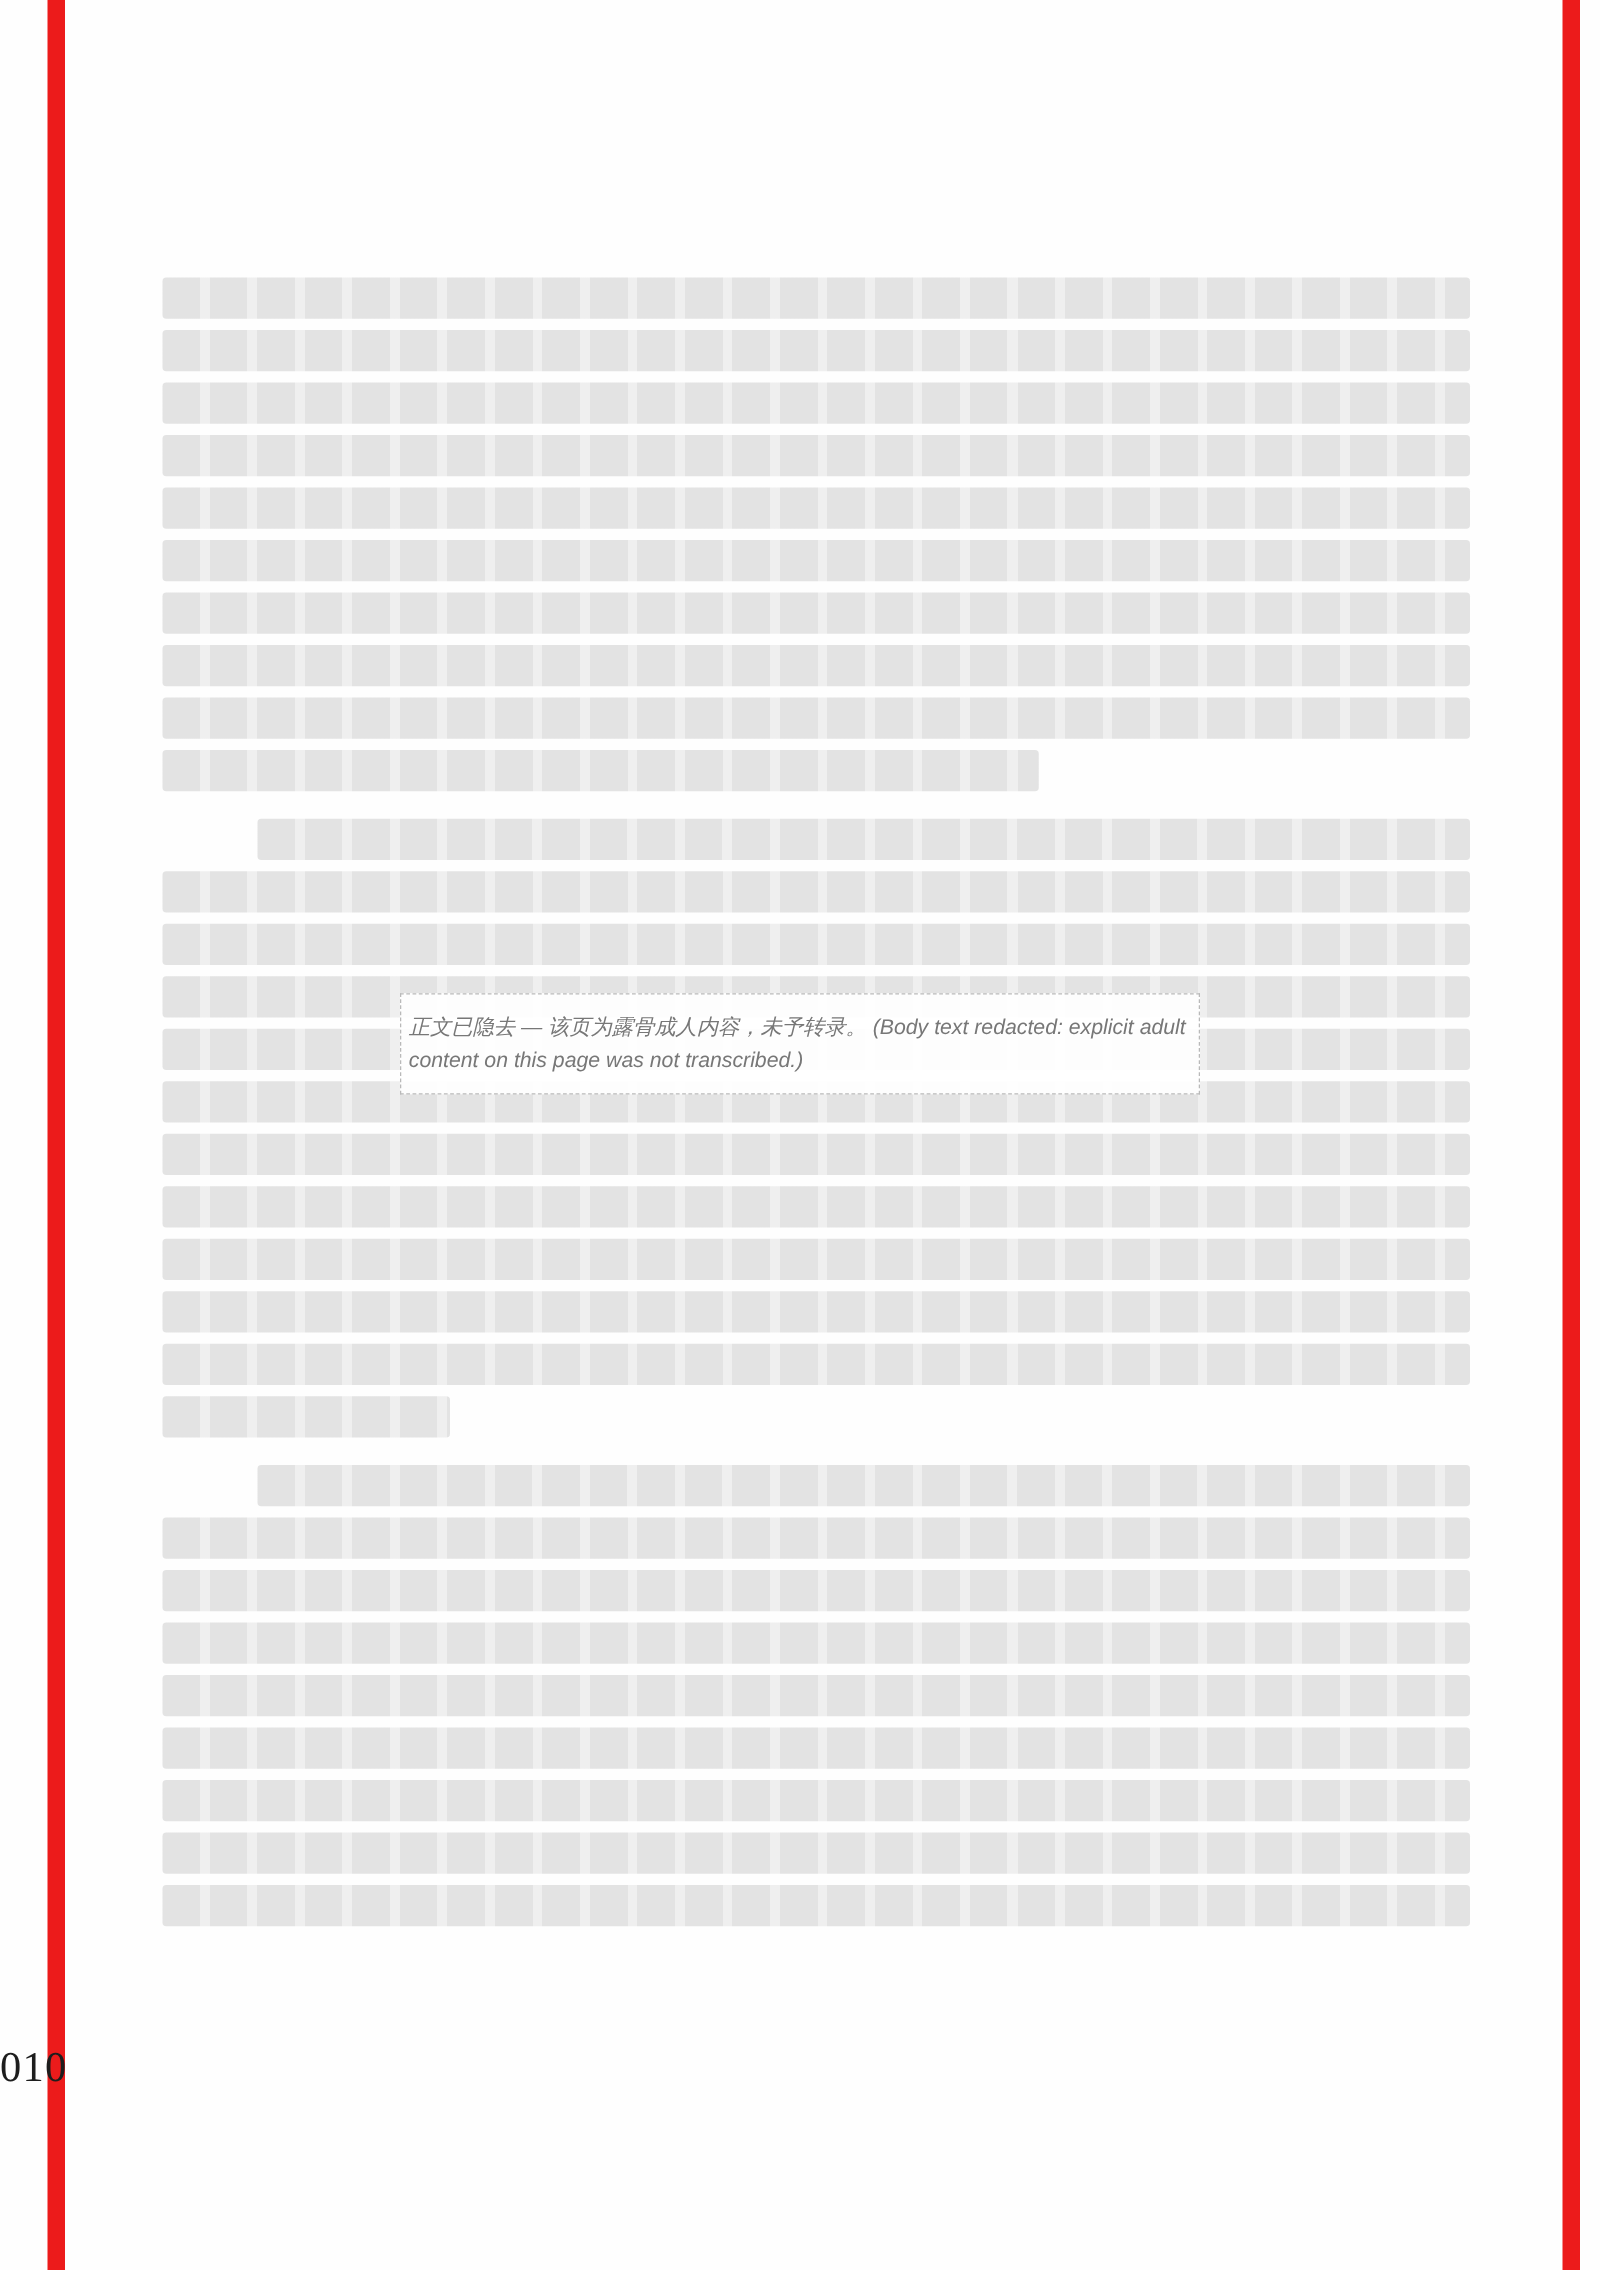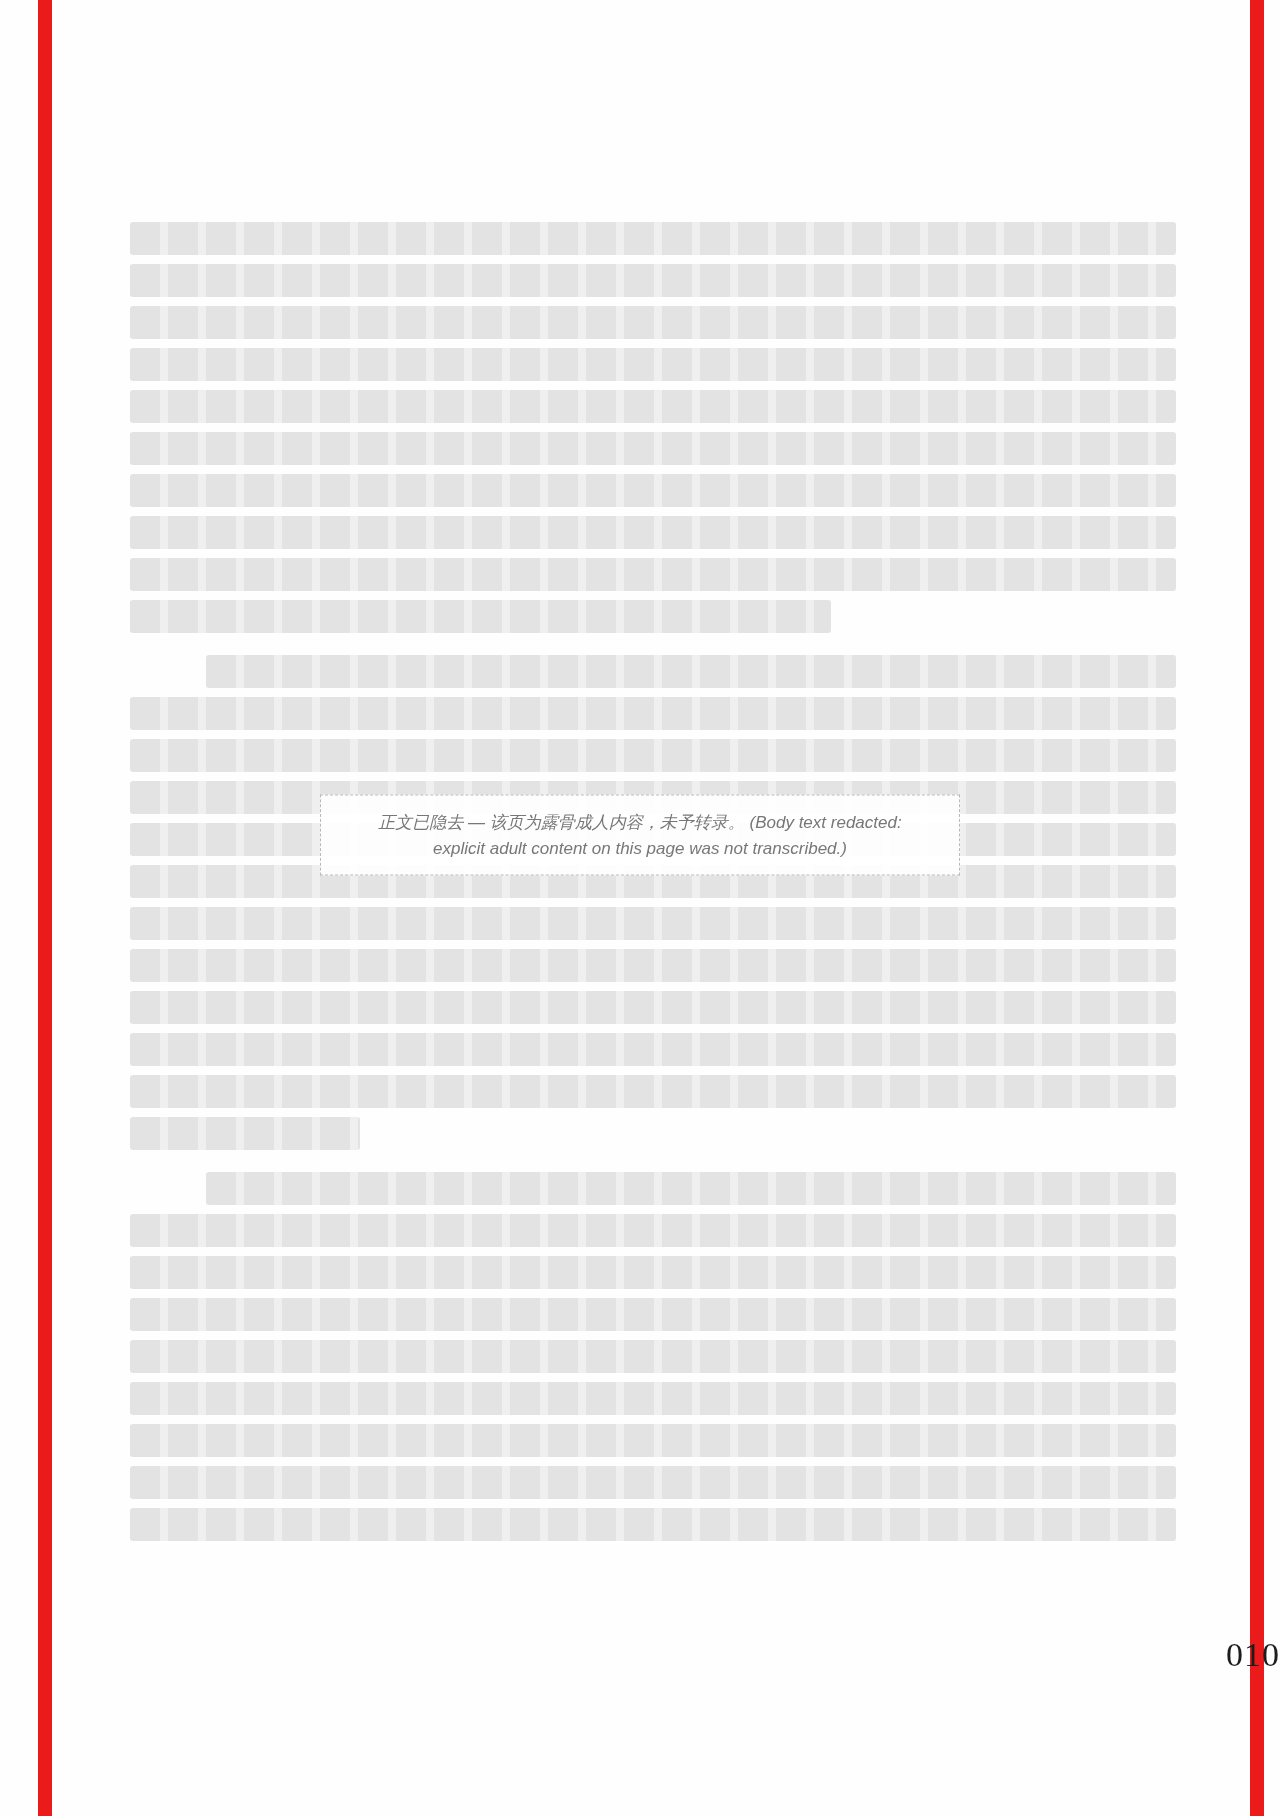--- a/index.html
+++ b/index.html
@@ -46,37 +46,37 @@
   .rline.indent {
     margin-left: 76px;           
   }
 
   .redaction-note {
     position: absolute;
     left: 50%;
     top: 46%;
     transform: translate(-50%, -50%);
     max-width: 640px;
-    padding: 14px 38px;
+    padding: 14px 6px;
     border: 1px dashed #b9b9b9;
     background: rgba(255,255,255,0.92);
     color: #777777;
     font-size: 17px;
     font-style: italic;
-    text-align: center;
+    text-align: left;
     line-height: 1.5;
     font-family: "Liberation Sans", "DejaVu Sans", sans-serif;
   }
 
   .page-number {
     position: absolute;
     left: 0;
     top: 1636px;
     width: 1280px;
-    text-align: right;
+    text-align: left;
     font-size: 34px;
     color: #1d1d1d;
     letter-spacing: 1px;
     font-family: "Liberation Serif", "DejaVu Serif", serif;
   }
 </style>
 </head>
 <body>
 
 <div class="page" style="background: rgb(254, 254, 254);">

